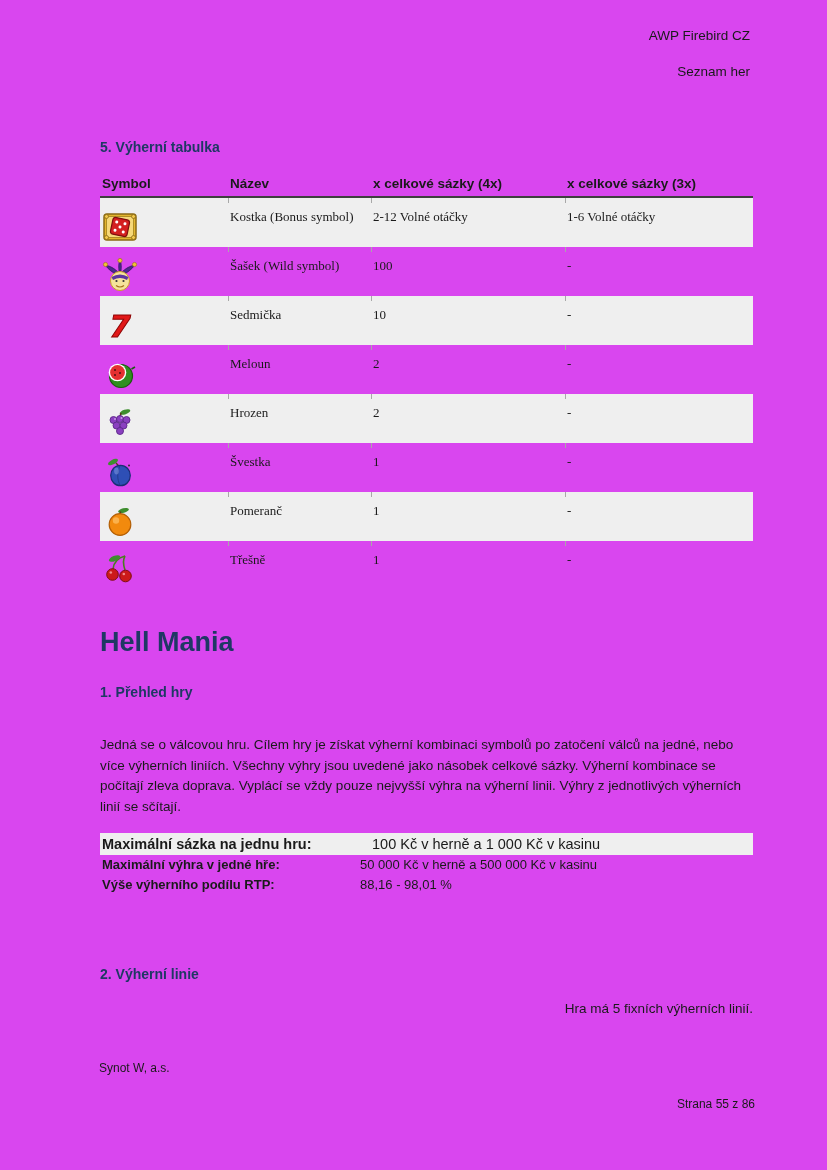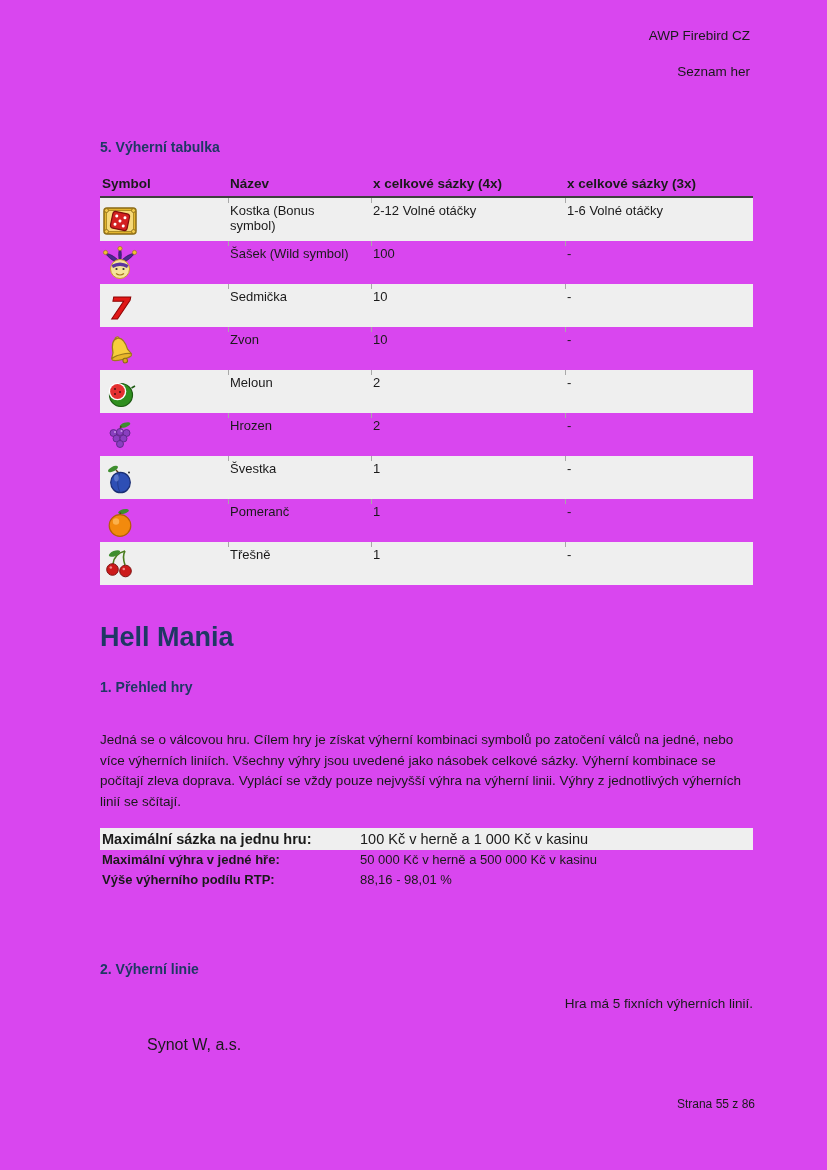--- a/index.html
+++ b/index.html
@@ -37,21 +37,21 @@
   table.paytable col.col-w4   { width: 194px; }
   table.paytable col.col-w3   { width: 188px; }
   table.paytable th {
     text-align: left; font-weight: bold; font-size: 13.5px;
     padding: 2px 0 5px 2px;
     border-bottom: 2.5px solid #3F3F3F;
   }
   table.paytable tbody tr { height: 42px; }
   table.paytable tbody tr:nth-child(odd) { background: #EFEFEF; }
   table.paytable td {
-    vertical-align: top; padding: 5px 14px 2px 2px;
+    vertical-align: top; padding: 11px 14px 2px 2px; font-family: Liberation Serif, serif;
   }
   table.paytable td.c-name, table.paytable td.c-w4, table.paytable td.c-w3 {
     background-image: linear-gradient(#a8a8a8, #a8a8a8);
     background-size: 1px 5px; background-repeat: no-repeat;
     background-position: left top;
   }
   td.c-sym { padding: 3px 0 2px 6px; }
   svg.sym { width: 36px; height: 36px; display: block; }
 
   
@@ -66,27 +66,27 @@
   .stats .st0 { left: 121px; }
   .stats .st1 { left: 333px; }
   .stats .st2 { left: 520px; }
 
   .desc { margin-top: 35px; font-size: 13.5px; line-height: 20.5px; width: 653px; }
 
   .limits { margin-top: 16px; width: 653px; }
   .limit-row { display: flex; align-items: baseline; padding: 2px 0 2px 2px; font-size: 13px; line-height: 16px; }
   .limit-row .l-label { width: 258px; flex: none; font-weight: bold; }
   .limit-row.big { font-size: 14.5px; line-height: 18px; }
-  .limit-row.shaded { background: #EFEFEF; }
+  .limit-row.shaded { background: #EFEFEF; gap: 12px; }
 
   .paylines-heading { margin-top: 71px; }
   .paylines-text { margin-top: 19px; font-size: 13.5px; text-align: right; }
 
   
-  .footer-company { position: absolute; left: 99px; top: 1036px; font-size: 16px; margin-left: 48px; }
+  .footer-company { position: absolute; left: 99px; top: 1061px; font-size: 12px; }
   .footer-page   { position: absolute; right: 72px; top: 1097px; font-size: 12px; }
 </style>
 </head>
 <body>
 
 <svg width="0" height="0" style="position:absolute">
   <defs>
     <symbol id="dice-bonus-icon" viewBox="0 0 36 36">
       <rect x="2" y="5" width="32" height="26" rx="3" fill="#E3B52E" stroke="#8A6A14" stroke-width="1.5"></rect>
       <rect x="4.5" y="7.5" width="27" height="21" rx="2" fill="#F6D878" stroke="#B08E24" stroke-width="1"></rect>
@@ -229,30 +229,20 @@
                 <use href="#seven-icon"></use>
               </svg>
             </td>
             <td class="c-name">Sedmička</td>
             <td class="c-w4">10</td>
             <td class="c-w3">-</td>
           </tr>
           <tr>
             <td class="c-sym">
               <svg class="sym">
-                <use href="#bell-icon"></use>
-              </svg>
-            </td>
-            <td class="c-name">Zvon</td>
-            <td class="c-w4">10</td>
-            <td class="c-w3">-</td>
-          </tr>
-          <tr>
-            <td class="c-sym">
-              <svg class="sym">
                 <use href="#watermelon-icon"></use>
               </svg>
             </td>
             <td class="c-name">Meloun</td>
             <td class="c-w4">2</td>
             <td class="c-w3">-</td>
           </tr>
           <tr>
             <td class="c-sym">
               <svg class="sym">

